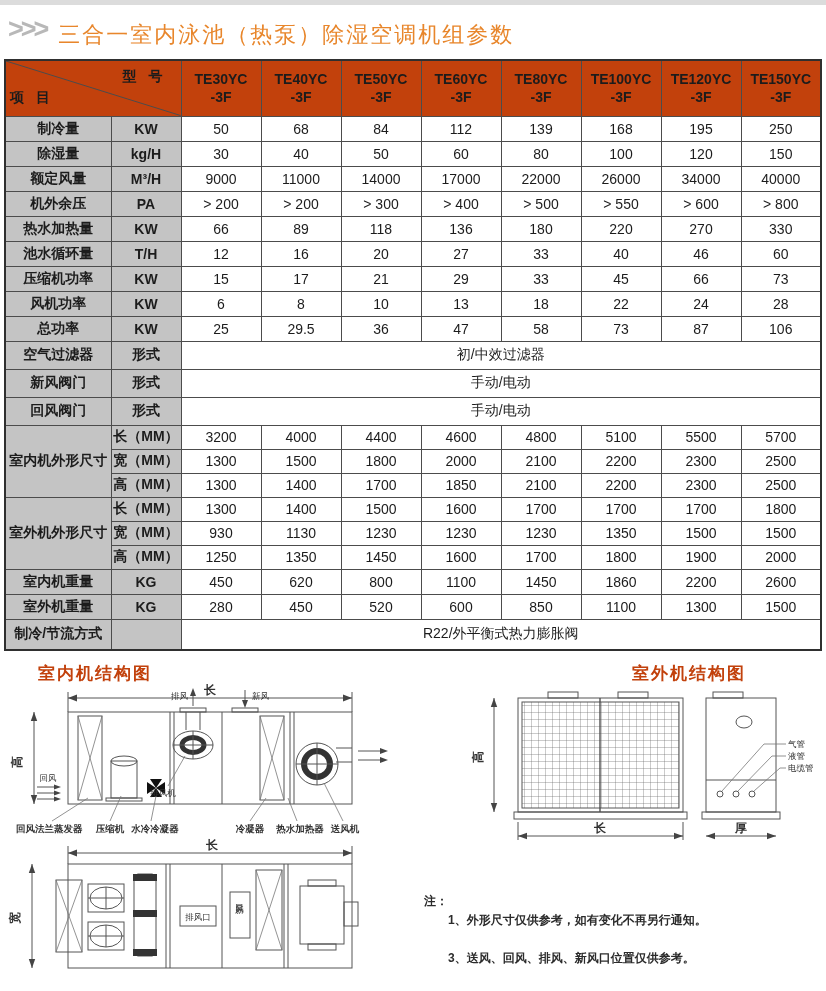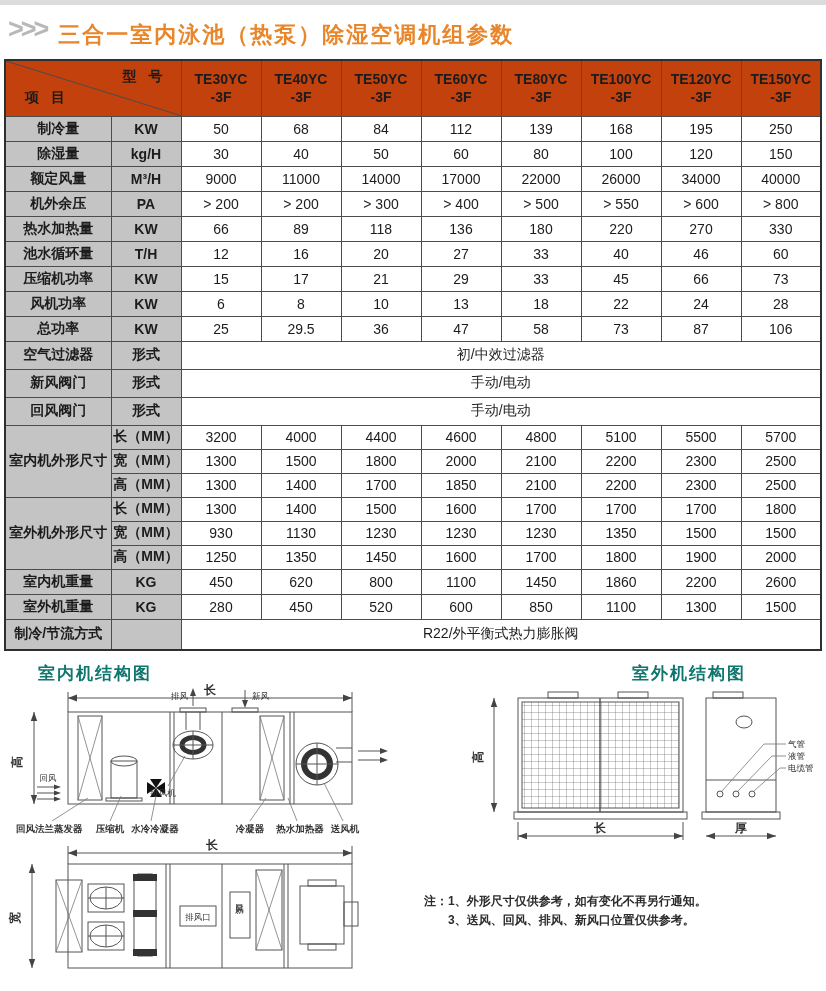--- a/index.html
+++ b/index.html
@@ -6,21 +6,21 @@
   body{
     width:826px;height:991px;position:relative;overflow:hidden;
     background:#ffffff;
     font-family:"Liberation Sans","DejaVu Sans",sans-serif;
     color:#1c1c1c;
   }
   .top-strip{position:absolute;top:0;left:0;width:826px;height:5px;background:#dcdcdc;}
   
   .title-bar{position:absolute;top:12px;left:8px;display:flex;align-items:center;gap:12px;}
   .chevrons{color:#b8b8b8;font-weight:bold;font-size:27px;letter-spacing:-3px;line-height:1;}
-  .page-title{color:#e8862b;font-size:22px;font-weight:bold;letter-spacing:2px;line-height:1;margin-top:12px;}
+  .page-title{color:#e8862b;font-size:22px;font-weight:normal;letter-spacing:2px;line-height:1;margin-top:12px;}
   
   table.spec{
     position:absolute;top:59px;left:4px;width:818px;
     border-collapse:collapse;table-layout:fixed;
     border:2px solid #2f2f2f;
   }
   table.spec td{
     border:1px solid #4c4c4c;text-align:center;vertical-align:middle;
     font-size:14px;padding:0;overflow:hidden;white-space:nowrap;
   }
@@ -28,39 +28,39 @@
   td.lbl,td.unt{background:#c4c4c4;font-weight:600;}
   tr.h-head{height:56px;}
   tr.h-data{height:25px;}
   tr.h-form{height:28px;margin-top:46px;}
   tr.h-dim{height:24px;}
   tr.h-last{height:31px;margin-left:48px;}
   td.model{font-weight:bold;font-size:15px;line-height:1.3;}
   td.corner{position:relative;}
   td.corner svg{position:absolute;inset:0;width:100%;height:100%;}
   .c-tr{position:absolute;top:7px;right:14px;font-weight:600;letter-spacing:4px;}
-  .c-bl{position:absolute;bottom:9px;left:19px;font-weight:600;letter-spacing:4px;}
+  .c-bl{position:absolute;bottom:9px;left:4px;font-weight:600;letter-spacing:4px;}
   
-  .sec-title{position:absolute;color:#0f766e;font-size:17px;font-weight:bold;letter-spacing:2px;}
+  .sec-title{position:absolute;color:#c2410c;font-size:17px;font-weight:bold;letter-spacing:2px;}
   #sec-indoor{left:38px;top:662px;}
   #sec-outdoor{left:632px;top:662px;}
   
   svg.diag{position:absolute;}
   svg.diag .ln{stroke:#555;fill:none;stroke-width:1;}
   svg.diag .thin{stroke:#777;stroke-width:0.8;fill:none;}
   svg.diag .ah{fill:#444;stroke:none;}
   svg.diag text{fill:#333;font-family:"Liberation Sans","DejaVu Sans",sans-serif;}
   svg.diag .dim{font-size:12px;font-weight:bold;}
   svg.diag .sm{font-size:8.5px;}
   svg.diag .lb{font-size:9.5px;font-weight:600;}
   
   .notes{position:absolute;left:424px;top:892px;width:400px;display:flex;
          font-size:12px;font-weight:600;color:#2b2b2b;line-height:19px;}
   .notes .prefix{flex:0 0 auto;}
-  .note-line{white-space:nowrap;}
+  .note-line{white-space:nowrap;margin-top:19px;}
 </style>
 </head>
 <body>
 
 <div class="top-strip"></div>
 
 <div class="title-bar">
   <span class="chevrons">&gt;&gt;&gt;</span>
   <span class="page-title">三合一室内泳池（热泵）除湿空调机组参数</span>
 </div>

